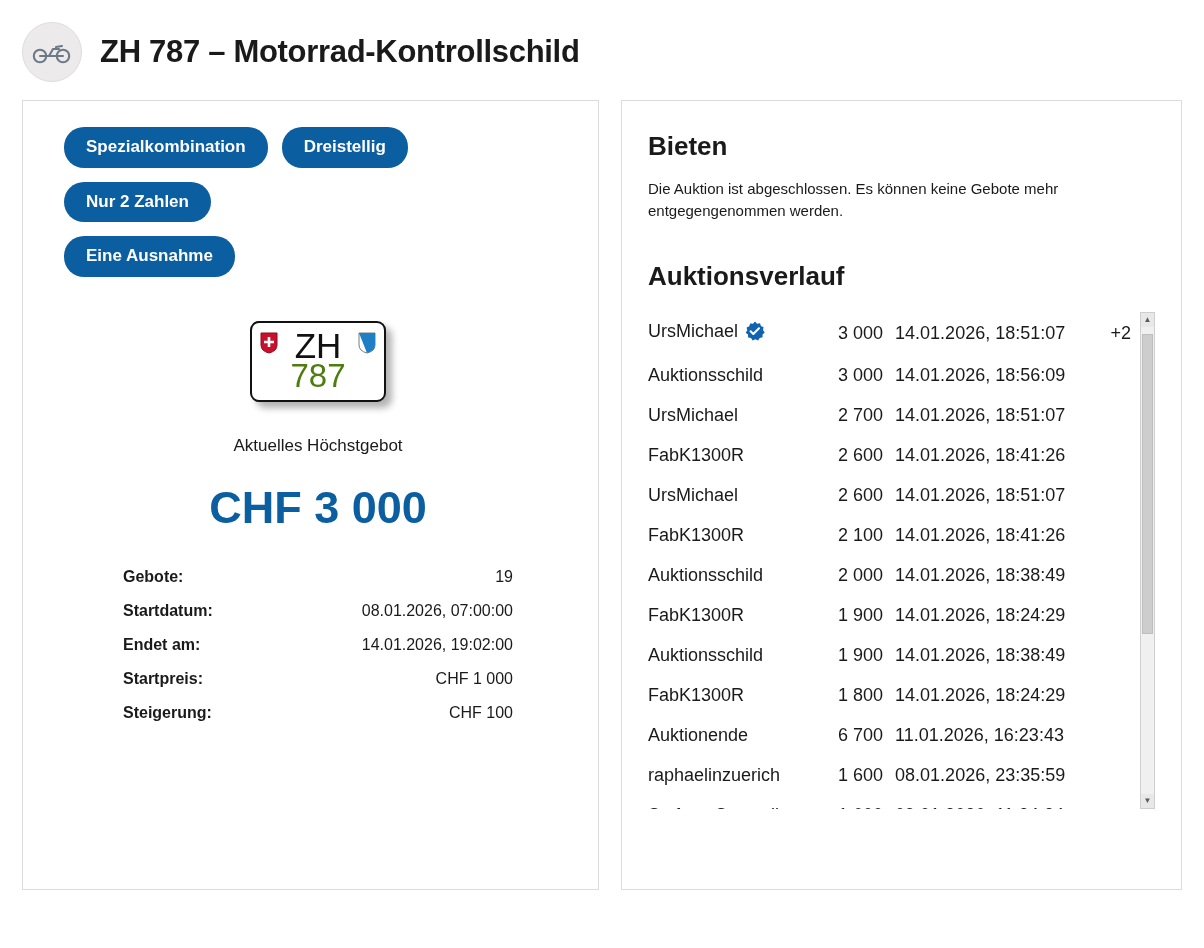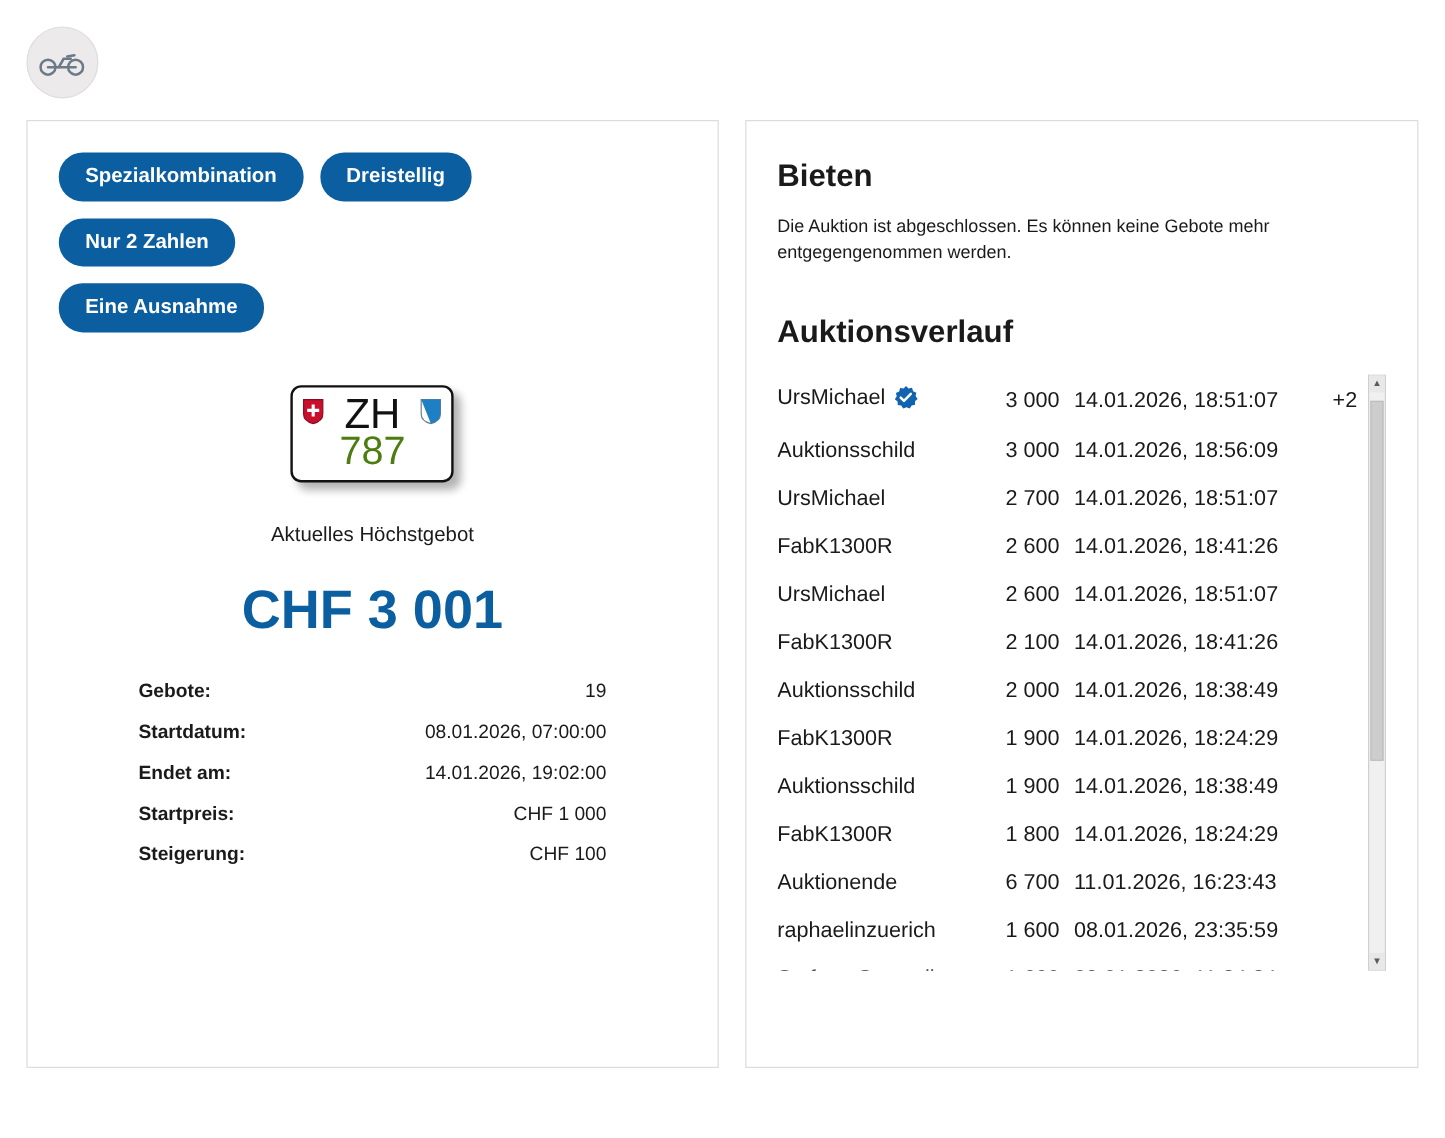--- a/index.html
+++ b/index.html
@@ -39,21 +39,21 @@
     display: flex;
     gap: 22px;
     padding: 0 22px;
     align-items: stretch;
   }
   .panel {
     border: 1px solid #dcdcdc;
     background: #fff;
     position: relative;
   }
-  .panel-left  { width: 596px; min-height: 790px; padding: 26px 26px 10px 26px; }
+  .panel-left  { width: 596px; min-height: 790px; padding: 26px 26px 10px 41px; }
   .panel-right { width: 580px; min-height: 790px; padding: 26px 26px 10px 26px; }
 
   
   .pill-rows { margin-bottom: 6px; }
   .pill-row {
     display: flex;
     gap: 14px;
     margin-bottom: 14px;
   }
   .pill {
@@ -217,20 +217,21 @@
 <div class="page-header">
   <div class="logo-badge">
     <svg width="40" height="24" viewBox="0 0 40 24" aria-hidden="true">
       <circle cx="8" cy="16" r="6.2" fill="none" stroke="#6b7a86" stroke-width="2.1"></circle>
       <circle cx="31" cy="16" r="6.2" fill="none" stroke="#6b7a86" stroke-width="2.1"></circle>
       <path d="M8 16 L17 16 L21 9 L27 9" fill="none" stroke="#6b7a86" stroke-width="2.1" stroke-linecap="round"></path>
       <path d="M17 16 L24 16 L31 16" fill="none" stroke="#6b7a86" stroke-width="2.1" stroke-linecap="round"></path>
       <path d="M24 7 L30 6" fill="none" stroke="#6b7a86" stroke-width="2.1" stroke-linecap="round"></path>
     </svg>
   </div>
+  <div class="page-title">ZH 787 – Motorrad-Kontrollschild</div>
 </div>
 
 <div class="panels">
 
   <div class="panel panel-left">
 
     <div class="pill-rows">
       <div class="pill-row">
         <button class="pill">Spezialkombination</button>
         <button class="pill">Dreistellig</button>
@@ -258,21 +259,21 @@
               <path d="M1 1 H17 V13 Q17 19 9 21 Q1 19 1 13 Z" fill="#ffffff" stroke="#6f7d88" stroke-width="1"></path>
               <path d="M1 1 H17 V13 Q17 19 9 21 Z" fill="#1f7fc4"></path>
             </svg>
           </span>
         </div>
         <div class="plate-num">787</div>
       </div>
     </div>
 
     <div class="bid-caption">Aktuelles Höchstgebot</div>
-    <div class="bid-amount">CHF 3 001</div>
+    <div class="bid-amount">CHF 3 000</div>
 
     <table class="facts">
       <tbody>
         <tr>
           <td class="k">Gebote:</td>
           <td class="v">19</td>
         </tr>
         <tr>
           <td class="k">Startdatum:</td>
           <td class="v">08.01.2026, 07:00:00</td>

